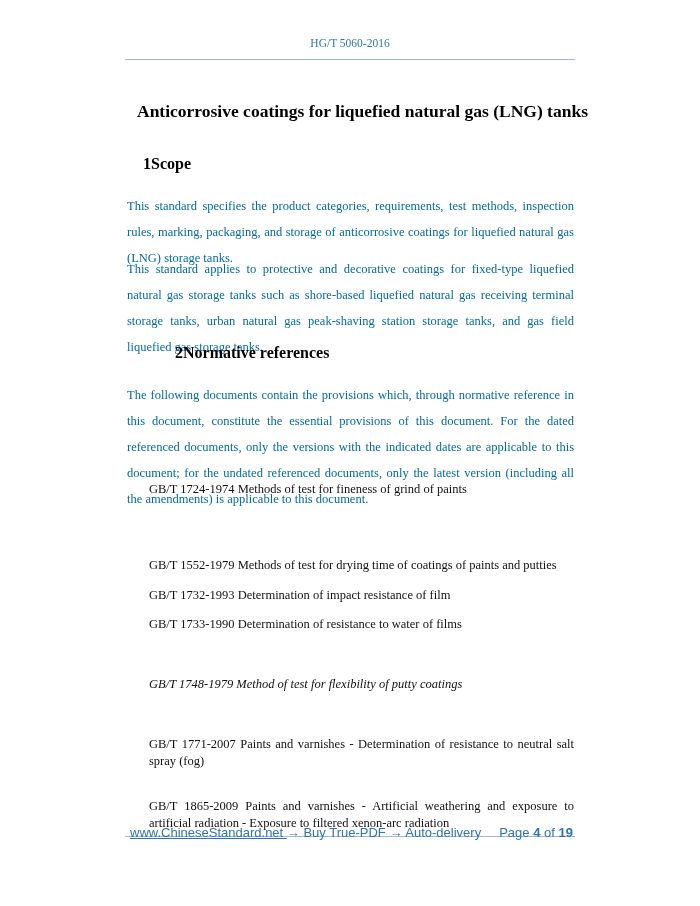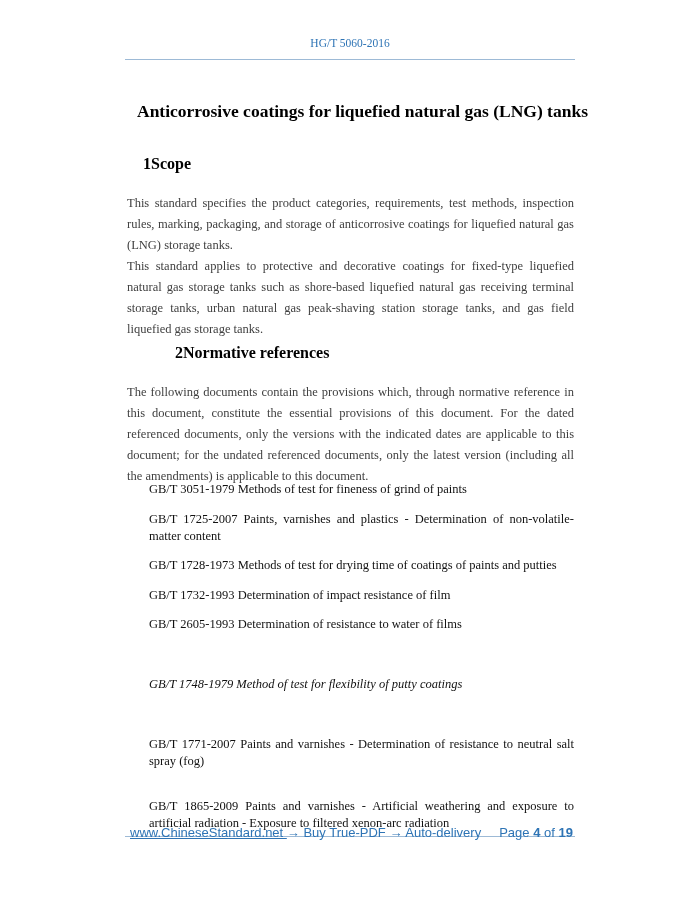--- a/index.html
+++ b/index.html
@@ -15,21 +15,21 @@
     text-align: center; font-family: "Liberation Serif", serif; font-weight: bold; font-size: 17.5px; color: #000;
     white-space: nowrap;
   }
   .section-heading {
     position: absolute; left: 127px; margin: 0;
     font-family: "Liberation Serif", serif; font-weight: bold; font-size: 16px; color: #000; white-space: nowrap; text-align: right;
   }
   .section-heading .num { display: inline-block; width: 24px; }
   .para {
     position: absolute; left: 127px; width: 447px; margin: 0;
-    font-family: "Liberation Serif", serif; font-size: 12.5px; line-height: 21px; color: #404040;
+    font-family: "Liberation Serif", serif; font-size: 12.5px; line-height: 26px; color: #0369a1;
     text-align: justify;
   }
   .ref {
     position: absolute; left: 149px; width: 425px; margin: 0;
     font-family: "Liberation Serif", serif; font-size: 12.5px; line-height: 16.7px; color: #111;
     text-align: justify;
   }
   .foot-rule { position: absolute; left: 125px; width: 450px; top: 836px; height: 0; border-top: 1px solid #9dbad6; }
   .footer {
     position: absolute; left: 130px; width: 443px; top: 825px;
@@ -55,25 +55,24 @@
 
   <p class="para" style="top:193px;">This standard specifies the product categories, requirements, test methods, inspection rules, marking, packaging, and storage of anticorrosive coatings for liquefied natural gas (LNG) storage tanks.</p>
   <p class="para" style="top:256px;">This standard applies to protective and decorative coatings for fixed-type liquefied natural gas storage tanks such as shore-based liquefied natural gas receiving terminal storage tanks, urban natural gas peak-shaving station storage tanks, and gas field liquefied gas storage tanks.</p>
 
   <h2 class="section-heading" style="top:344px;margin-left:32px;">
     <span class="num">2</span><span>Normative references</span>
   </h2>
 
   <p class="para" style="top:382px;">The following documents contain the provisions which, through normative reference in this document, constitute the essential provisions of this document. For the dated referenced documents, only the versions with the indicated dates are applicable to this document; for the undated referenced documents, only the latest version (including all the amendments) is applicable to this document.</p>
 
-  <p class="ref" style="top:481px;">GB/T 3051-1979 Methods of test for fineness of grind of paints</p>
-  <p class="ref" style="top:511px;">GB/T 1725-2007 Paints, varnishes and plastics - Determination of non-volatile-matter content</p>
-  <p class="ref" style="top:557px;">GB/T 1728-1973 Methods of test for drying time of coatings of paints and putties</p>
+  <p class="ref" style="top:481px;">GB/T 1724-1974 Methods of test for fineness of grind of paints</p>
+  <p class="ref" style="top:557px;">GB/T 1552-1979 Methods of test for drying time of coatings of paints and putties</p>
   <p class="ref" style="top:587px;">GB/T 1732-1993 Determination of impact resistance of film</p>
-  <p class="ref" style="top:616px;">GB/T 2605-1993 Determination of resistance to water of films</p>
+  <p class="ref" style="top:616px;">GB/T 1733-1990 Determination of resistance to water of films</p>
   <p class="ref" style="top:676px;font-style:italic;">GB/T 1748-1979 Method of test for flexibility of putty coatings</p>
   <p class="ref" style="top:736px;">GB/T 1771-2007 Paints and varnishes - Determination of resistance to neutral salt spray (fog)</p>
   <p class="ref" style="top:798px;">GB/T 1865-2009 Paints and varnishes - Artificial weathering and exposure to artificial radiation - Exposure to filtered xenon-arc radiation</p>
 
   <div class="foot-rule"></div>
 
   <div class="footer">
     <a href="#">www.ChineseStandard.net </a><span> → Buy True-PDF → Auto-delivery</span>
     <span class="page-info">
       <span>Page</span>&nbsp;<b>4</b>&nbsp;<span>of</span>&nbsp;<b>19</b>

